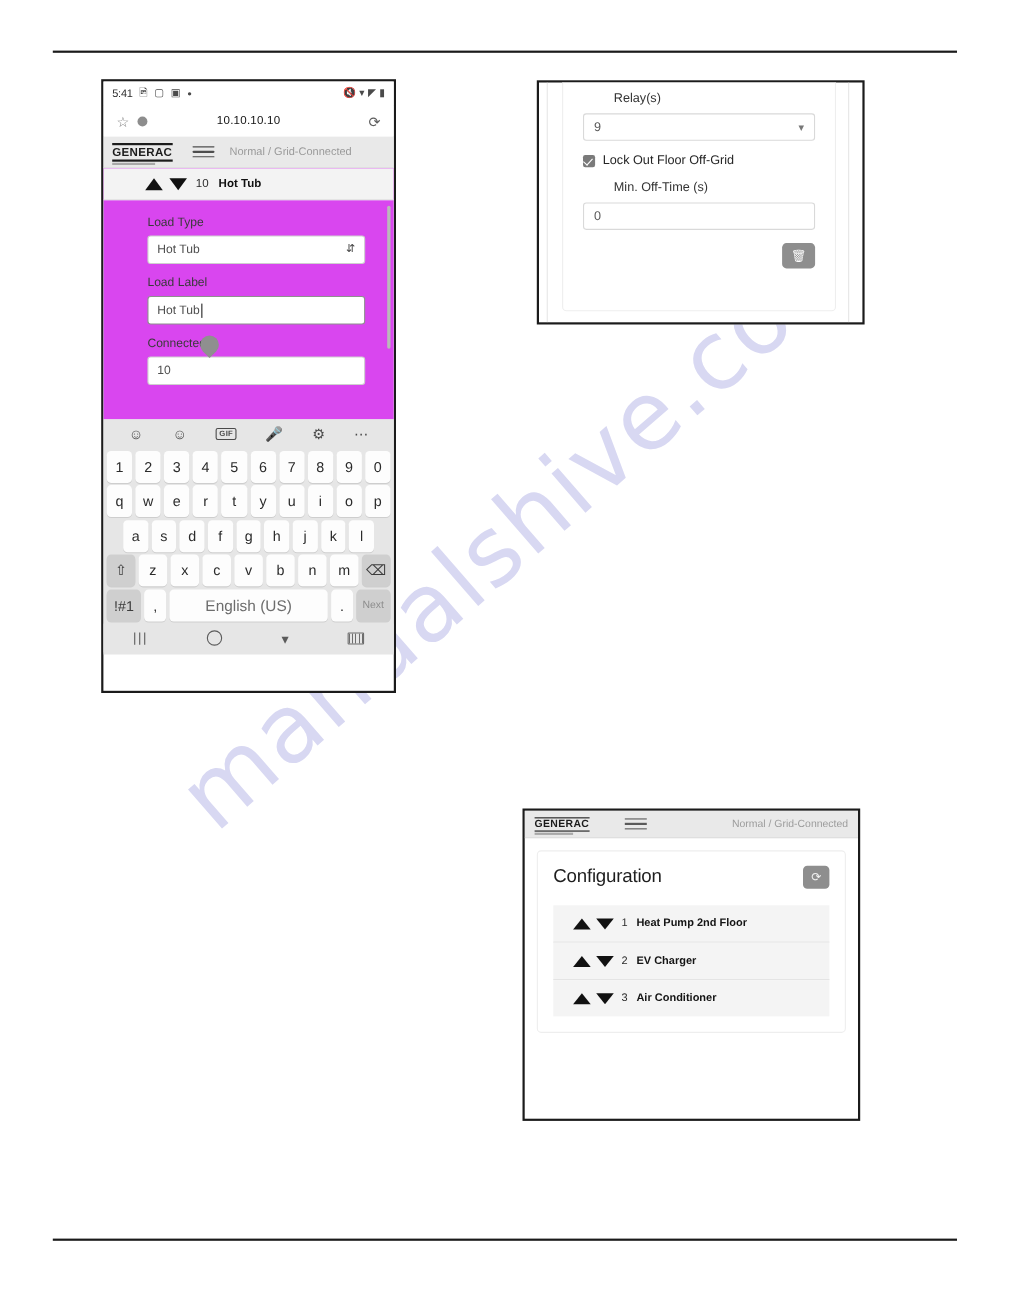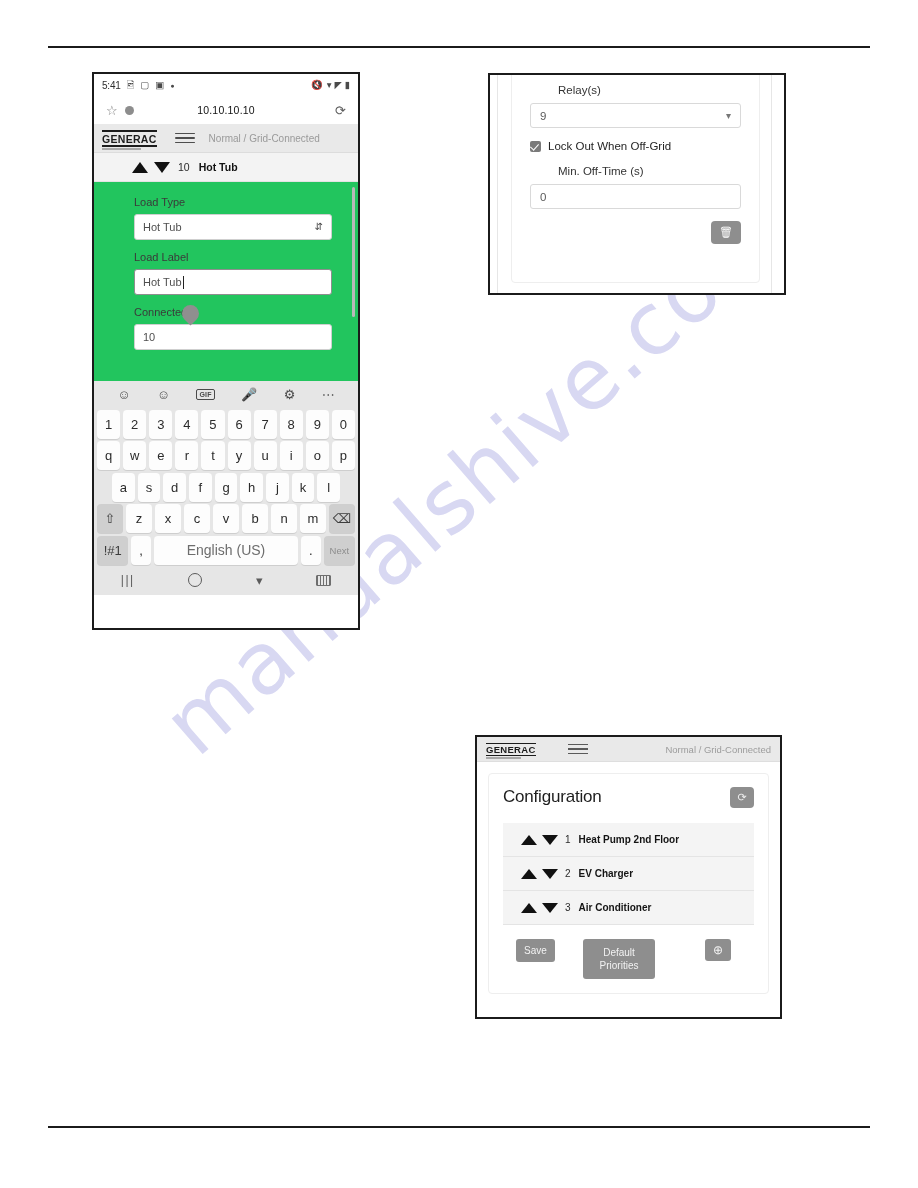--- a/index.html
+++ b/index.html
@@ -129,21 +129,21 @@
   .app-status {
     margin-left: 14px;
     font-size: 10px;
     color: #9a9a9a;
     white-space: nowrap;
   }
 
   
   .app-body {
     position: relative;
-    background: #22c55e;
+    background: #d946ef;
     height: 228px;
     overflow: hidden;
   }
   .load-row-head {
     background: #f3f3f3;
     border-bottom: 1px solid #e3e3e3;
     height: 28px;
     display: flex;
     align-items: center;
     padding-left: 38px;
@@ -556,21 +556,21 @@
 
   <div class="f2-card">
     <div class="f2-label">Relay(s)</div>
     <div class="f2-input">
       <span>9</span>
       <span class="f2-chev">▾</span>
     </div>
 
     <div class="f2-check-row">
       <span class="f2-checkbox"></span>
-      <span class="f2-check-label">Lock Out When Off-Grid</span>
+      <span class="f2-check-label">Lock Out Floor Off-Grid</span>
     </div>
 
     <div class="f2-label">Min. Off-Time (s)</div>
     <div class="f2-input">
       <span>0</span>
     </div>
 
     <div class="f2-trash-wrap">
       <div class="f2-trash">🗑</div>
     </div>
@@ -606,24 +606,14 @@
       <span class="f3-num">2</span>
       <span class="f3-name">EV Charger</span>
     </div>
     <div class="f3-row">
       <span class="f3-tri-up"></span>
       <span class="f3-tri-dn"></span>
       <span class="f3-num">3</span>
       <span class="f3-name">Air Conditioner</span>
     </div>
 
-    <div class="f3-btns">
-      <div class="f3-btn save">Save</div>
-      <div class="f3-btn defp">
-        <div>
-          <div>Default</div>
-          <div>Priorities</div>
-        </div>
-      </div>
-      <div class="f3-btn add">⊕</div>
-    </div>
   </div>
 </div>
 
 </body></html>

